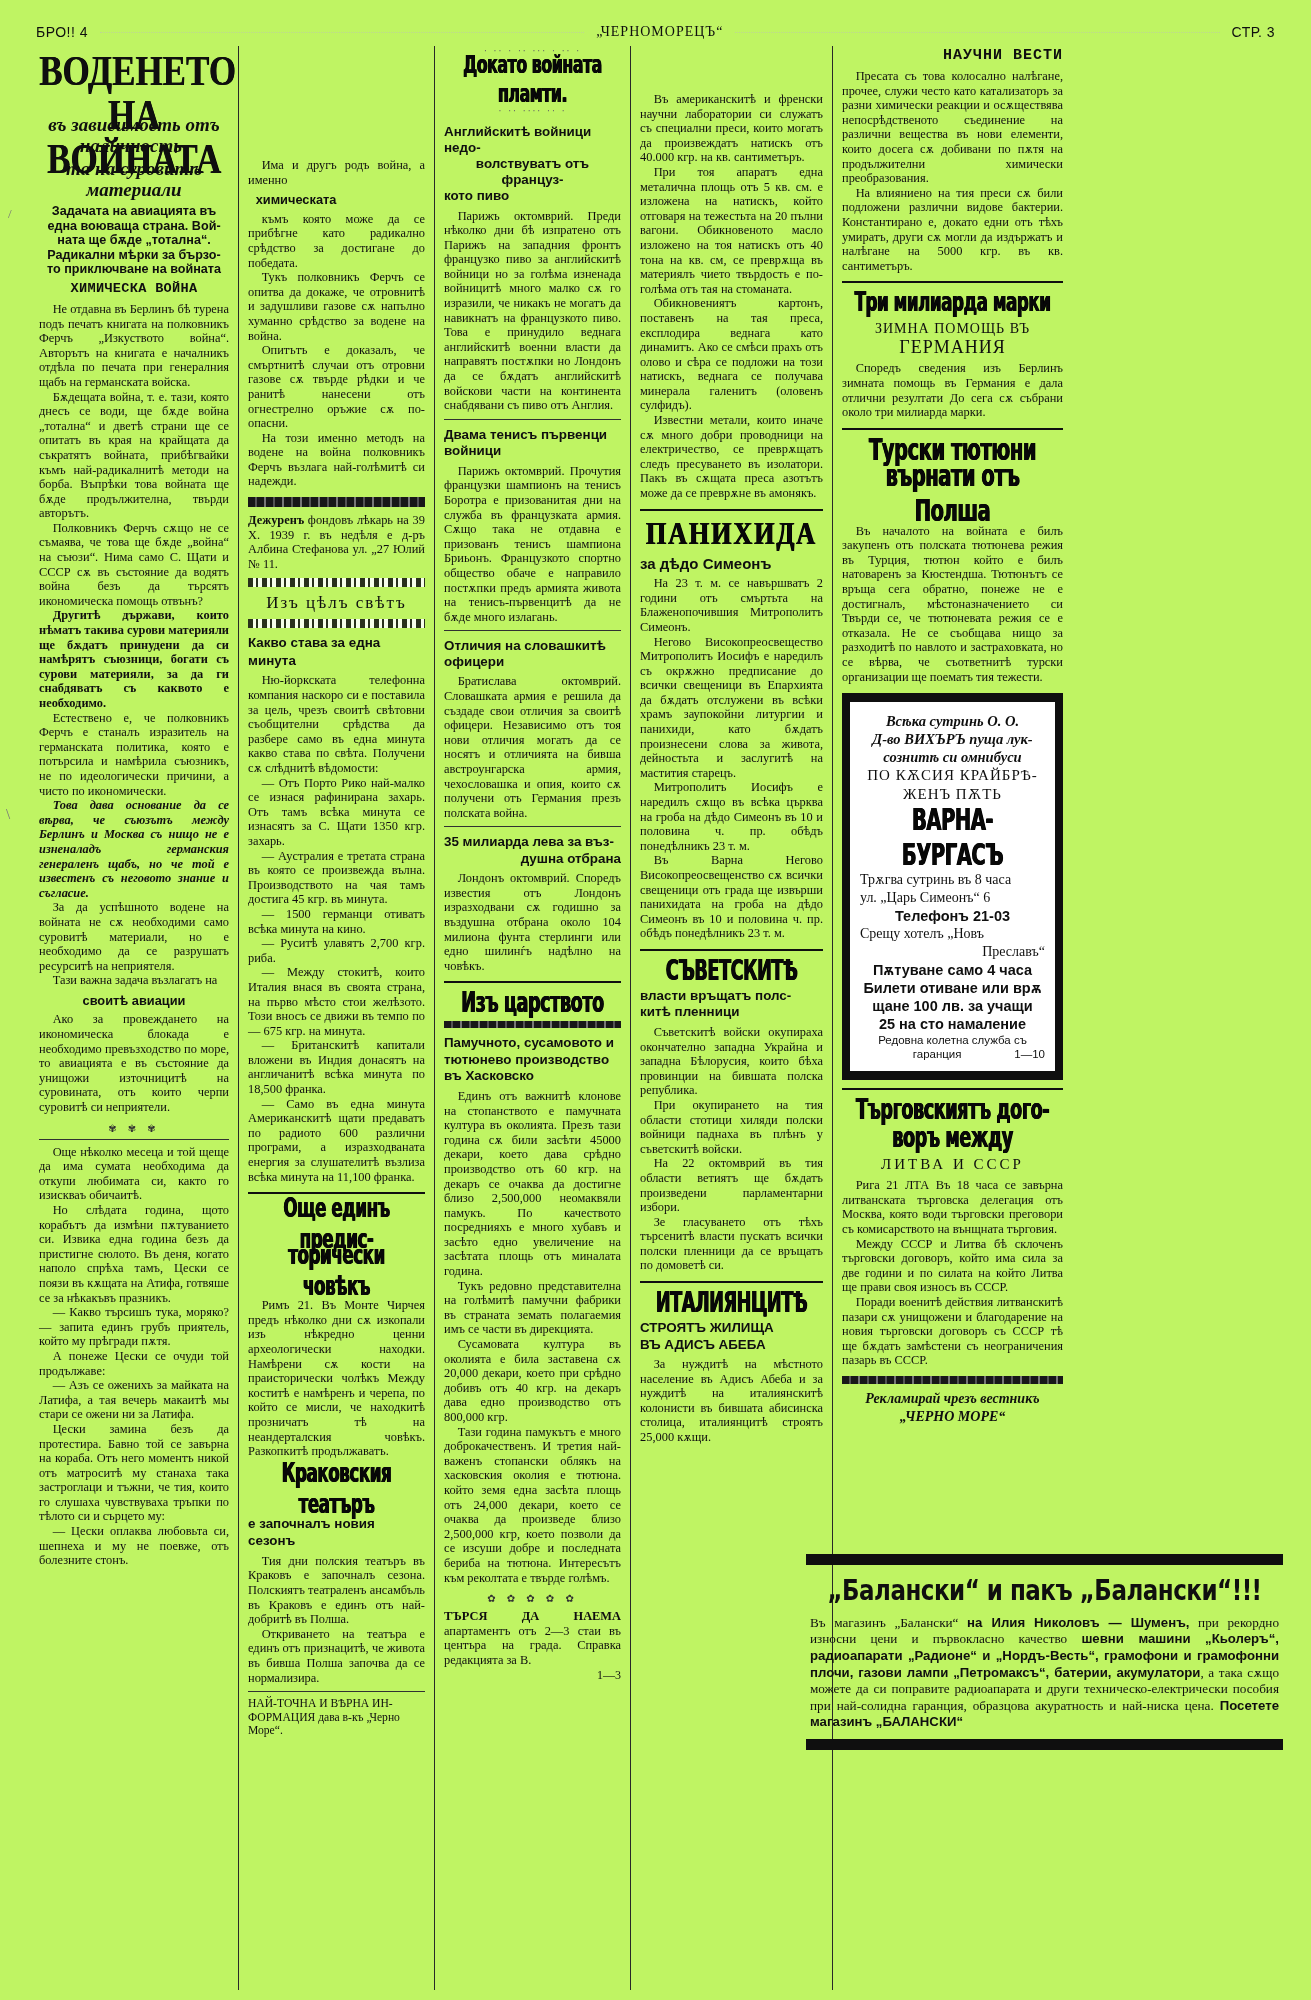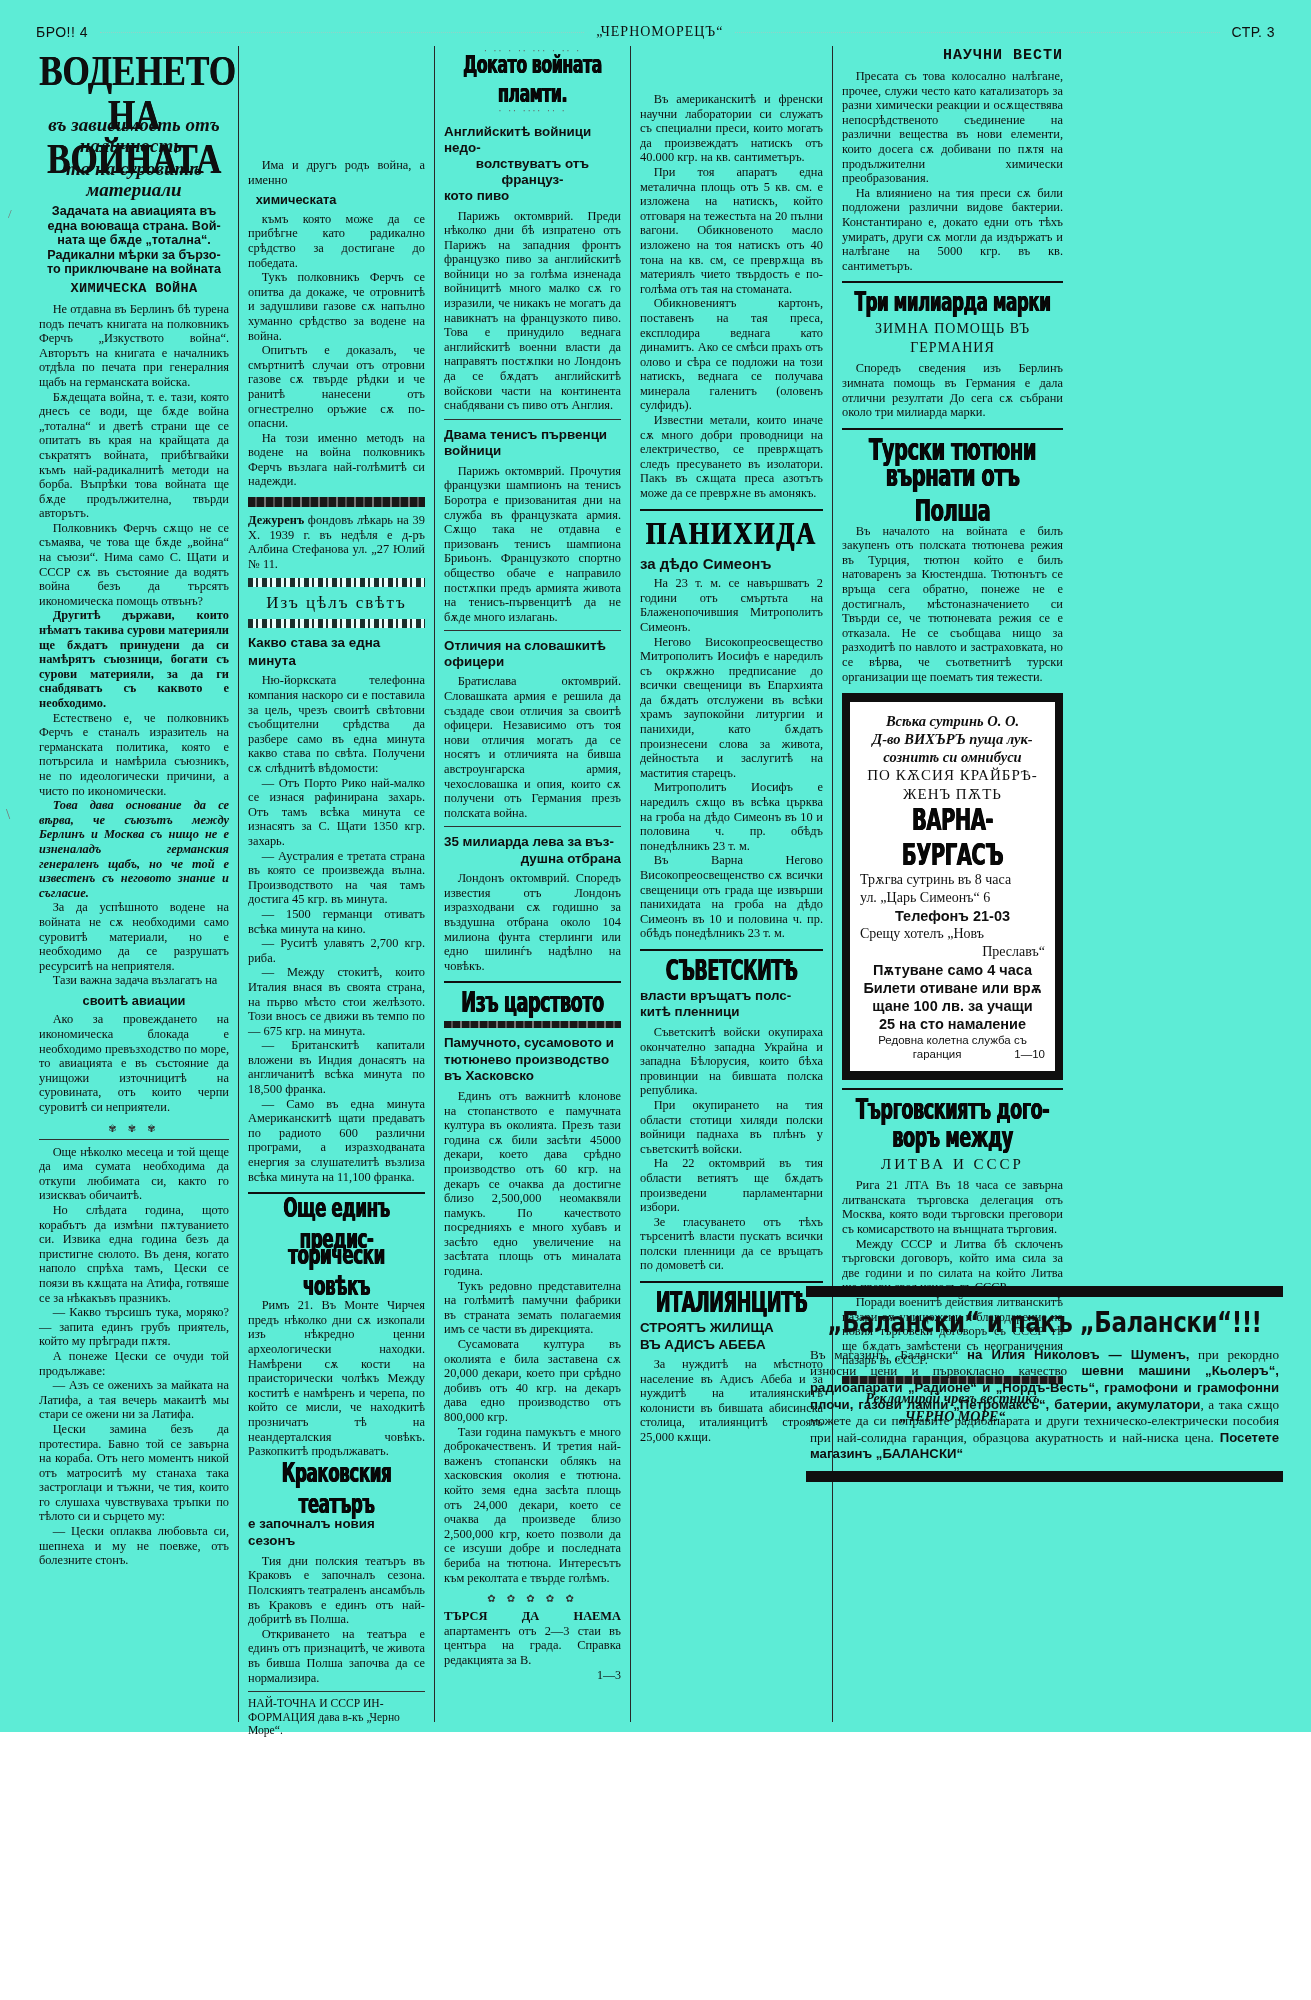--- a/index.html
+++ b/index.html
@@ -5,23 +5,23 @@
   html,body{margin:0;padding:0;background:#fff;}
   body{
     width:1311px; height:2000px;
     font-family:"Liberation Serif", serif;
     color:#111;
     position:relative;
     overflow:hidden;
   }
   .page{
     position:relative;
-    width:1311px; height:1732px;
+    width:1311px; height:2000px;
     padding:0;
-    background:#5eead4;
+    background:#bef264;
     filter:contrast(1.02);
   }
   
   .masthead{
     position:absolute; top:18px; left:36px; right:36px;
     height:28px;
     display:flex; align-items:center; justify-content:space-between;
     font-size:14px; letter-spacing:.5px;
   }
   .masthead .issue{font-family:"Liberation Sans",sans-serif;font-size:14px;}
@@ -271,21 +271,21 @@
 
       <div class="slabwrap">
         <div class="slab" style="font-size:18px">Краковския театъръ</div>
       </div>
       <div class="centerhead">е започналъ новия</div>
       <div class="centerhead" style="margin-top:-3px">сезонъ</div>
       <p>Тия дни полския театъръ въ Краковъ е започналъ сезона. Полскиятъ театраленъ ансамбъль въ Краковъ е единъ отъ най-добритѣ въ Полша.</p>
       <p>Откриването на театъра е единъ отъ признацитѣ, че живота въ бивша Полша започва да се нормализира.</p>
 
       <hr class="thin">
-      <p class="noind small">НАЙ-ТОЧНА И СССР ИН-</p>
+      <p class="noind small">НАЙ-ТОЧНА И ВѢРНА ИН-</p>
       <p class="noind small">ФОРМАЦИЯ дава в-къ „Черно</p>
       <p class="noind small">Море“.</p>
     </div>
 
     <div class="col c3">
       <div class="blob">· ·· · ·· ··· · ·· ·</div>
       <div class="slabwrap" style="margin-top:2px">
         <div class="slab" style="font-size:17px">Докато войната пламти.</div>
       </div>
       <div class="blob">· ·· ···· ·· ·</div>
@@ -371,21 +371,21 @@
       <div class="xhead" style="text-align:right;margin-top:2px;font-size:15px;letter-spacing:1px">НАУЧНИ ВЕСТИ</div>
 
       <p>Пресата съ това колосално налѣгане, прочее, служи често като катализаторъ за разни химически реакции и осѫществява непосрѣдственото съединение на различни вещества въ нови елементи, които досега сѫ добивани по пѫтя на продължителни химически преобразования.</p>
       <p>На влияниено на тия преси сѫ били подложени различни видове бактерии. Константирано е, докато едни отъ тѣхъ умиратъ, други сѫ могли да издържатъ и налѣгане на 5000 кгр. въ кв. сантиметъръ.</p>
 
       <hr class="rule">
       <div class="slabwrap">
         <div class="slab" style="font-size:18px">Три милиарда марки</div>
       </div>
       <div class="serifhead" style="font-size:14px;letter-spacing:1px;margin:2px 0 0 0">ЗИМНА ПОМОЩЬ ВЪ</div>
-      <div class="serifhead" style="font-size:14px;letter-spacing:1px;margin:0 0 4px 0">ГЕРМАНИЯ</div>
+      <div class="serifhead" style="font-size:18px;letter-spacing:1px;margin:0 0 4px 0">ГЕРМАНИЯ</div>
       <p>Споредъ сведения изъ Берлинъ зимната помощь въ Германия е дала отлични резултати До сега сѫ събрани около три милиарда марки.</p>
 
       <hr class="rule">
       <div class="slabwrap">
         <div class="slab" style="font-size:21px">Турски тютюни</div>
         <div class="slab" style="font-size:21px;margin-top:7px">върнати отъ Полша</div>
       </div>
       <p>Въ началото на войната е билъ закупенъ отъ полската тютюнева режия въ Турция, тютюн който е билъ натоваренъ за Кюстендша. Тютюнътъ се връща сега обратно, понеже не е достигналъ, мѣстоназначението си Твърди се, че тютюневата режия се е отказала. Не се съобщава нищо за разходитѣ по навлото и застраховката, но се вѣрва, че съответнитѣ турски организации ще поематъ тия тежести.</p>
 
       <div class="adbox frame">

